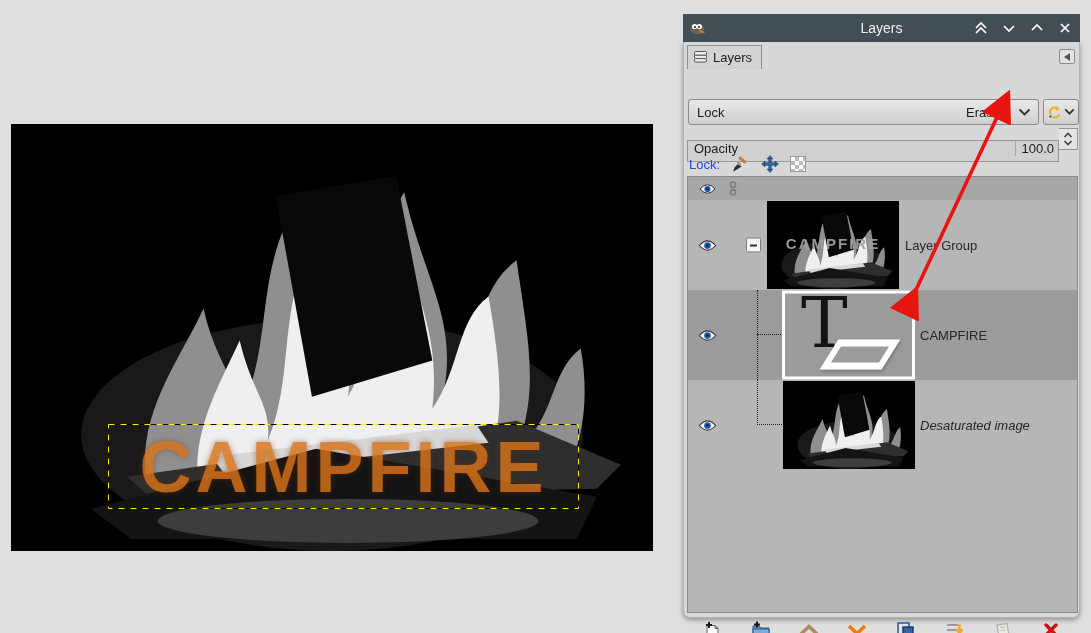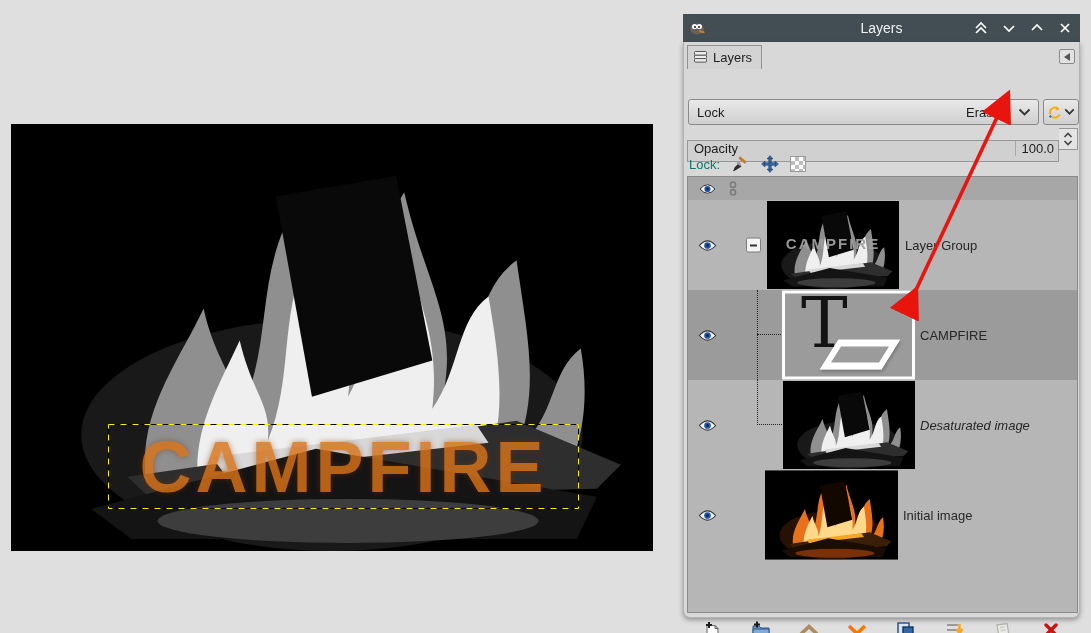--- a/index.html
+++ b/index.html
@@ -82,21 +82,21 @@
   }
   .opacity-bar .lab { margin-left:6px; }
   .opacity-bar .val { margin-left:auto; margin-right:4px; border-left:1px solid #a8a8a8; padding-left:5px; }
   .spinbox {
     position:absolute; left:375px; top:86px; width:19px; height:22px;
     border:1px solid #979797; border-left:none; background:#e3e3e3;
     display:flex; flex-direction:column; align-items:center; justify-content:center;
   }
 
   
-  .lock-row { position:absolute; left:5px; top:110px; height:24px; display:flex; align-items:center; gap:11px; font-size:13px; color:#0f766e; }
+  .lock-row { position:absolute; left:5px; top:110px; height:24px; display:flex; align-items:center; gap:11px; font-size:13px; color:#1d4ed8; }
   .checker {
     width:16px; height:16px; border:1px solid #9a9a9a; background-color:#fff;
     background-image:linear-gradient(45deg,#bdbdbd 25%,transparent 25%,transparent 75%,#bdbdbd 75%),
                      linear-gradient(45deg,#bdbdbd 25%,transparent 25%,transparent 75%,#bdbdbd 75%);
     background-size:8px 8px; background-position:0 0,4px 4px;
   }
 
   
   .layer-list {
     position:absolute; left:3px; top:134px; width:391px; height:437px;
@@ -352,35 +352,20 @@
         <span class="vline" style="top:0; height:45px;"></span>
         <span class="hline" style="left:69px; width:25px; top:44px;"></span>
         <div class="thumb thumb-desat">
           <svg class="fire-gray" viewBox="0 0 320 213" preserveAspectRatio="none">
               <use href="#fire-scene"></use>
             </svg>
         </div>
         <span class="layer-label lbl-desat">Desaturated image</span>
       </div>
 
-      <div class="layer-row">
-        <span class="eye-cell">
-          <svg width="19" height="13" viewBox="0 0 17 12">
-              <path d="M1,6 Q8.5,-2.5 16,6 Q8.5,14.5 1,6 Z" fill="#f4f4f4" stroke="#333" stroke-width="1"></path>
-              <circle cx="8.5" cy="6" r="3.1" fill="#2458a8"></circle>
-              <circle cx="8.5" cy="6" r="1.3" fill="#0b2a5e"></circle>
-            </svg>
-        </span>
-        <div class="thumb thumb-init">
-          <svg class="fire-color" viewBox="0 0 320 213" preserveAspectRatio="none">
-              <use href="#fire-scene"></use>
-            </svg>
-        </div>
-        <span class="layer-label lbl-init">Initial image</span>
-      </div>
     </div>
 
     <div class="btoolbar">
       <span class="tool-btn">
         <svg width="18" height="19" viewBox="0 0 18 19">
           <path d="M4,4.5 L12,4.5 L15,7.5 L15,17 L4,17 Z" fill="#fdfdfd" stroke="#666"></path>
           <path d="M12,4.5 L12,7.5 L15,7.5 Z" fill="#d8d8d8" stroke="#666"></path>
           <path d="M5,1 L7,1 L7,3 L9,3 L9,5 L7,5 L7,7 L5,7 L5,5 L3,5 L3,3 L5,3 Z" fill="#1a1a1a"></path>
         </svg>
       </span>

